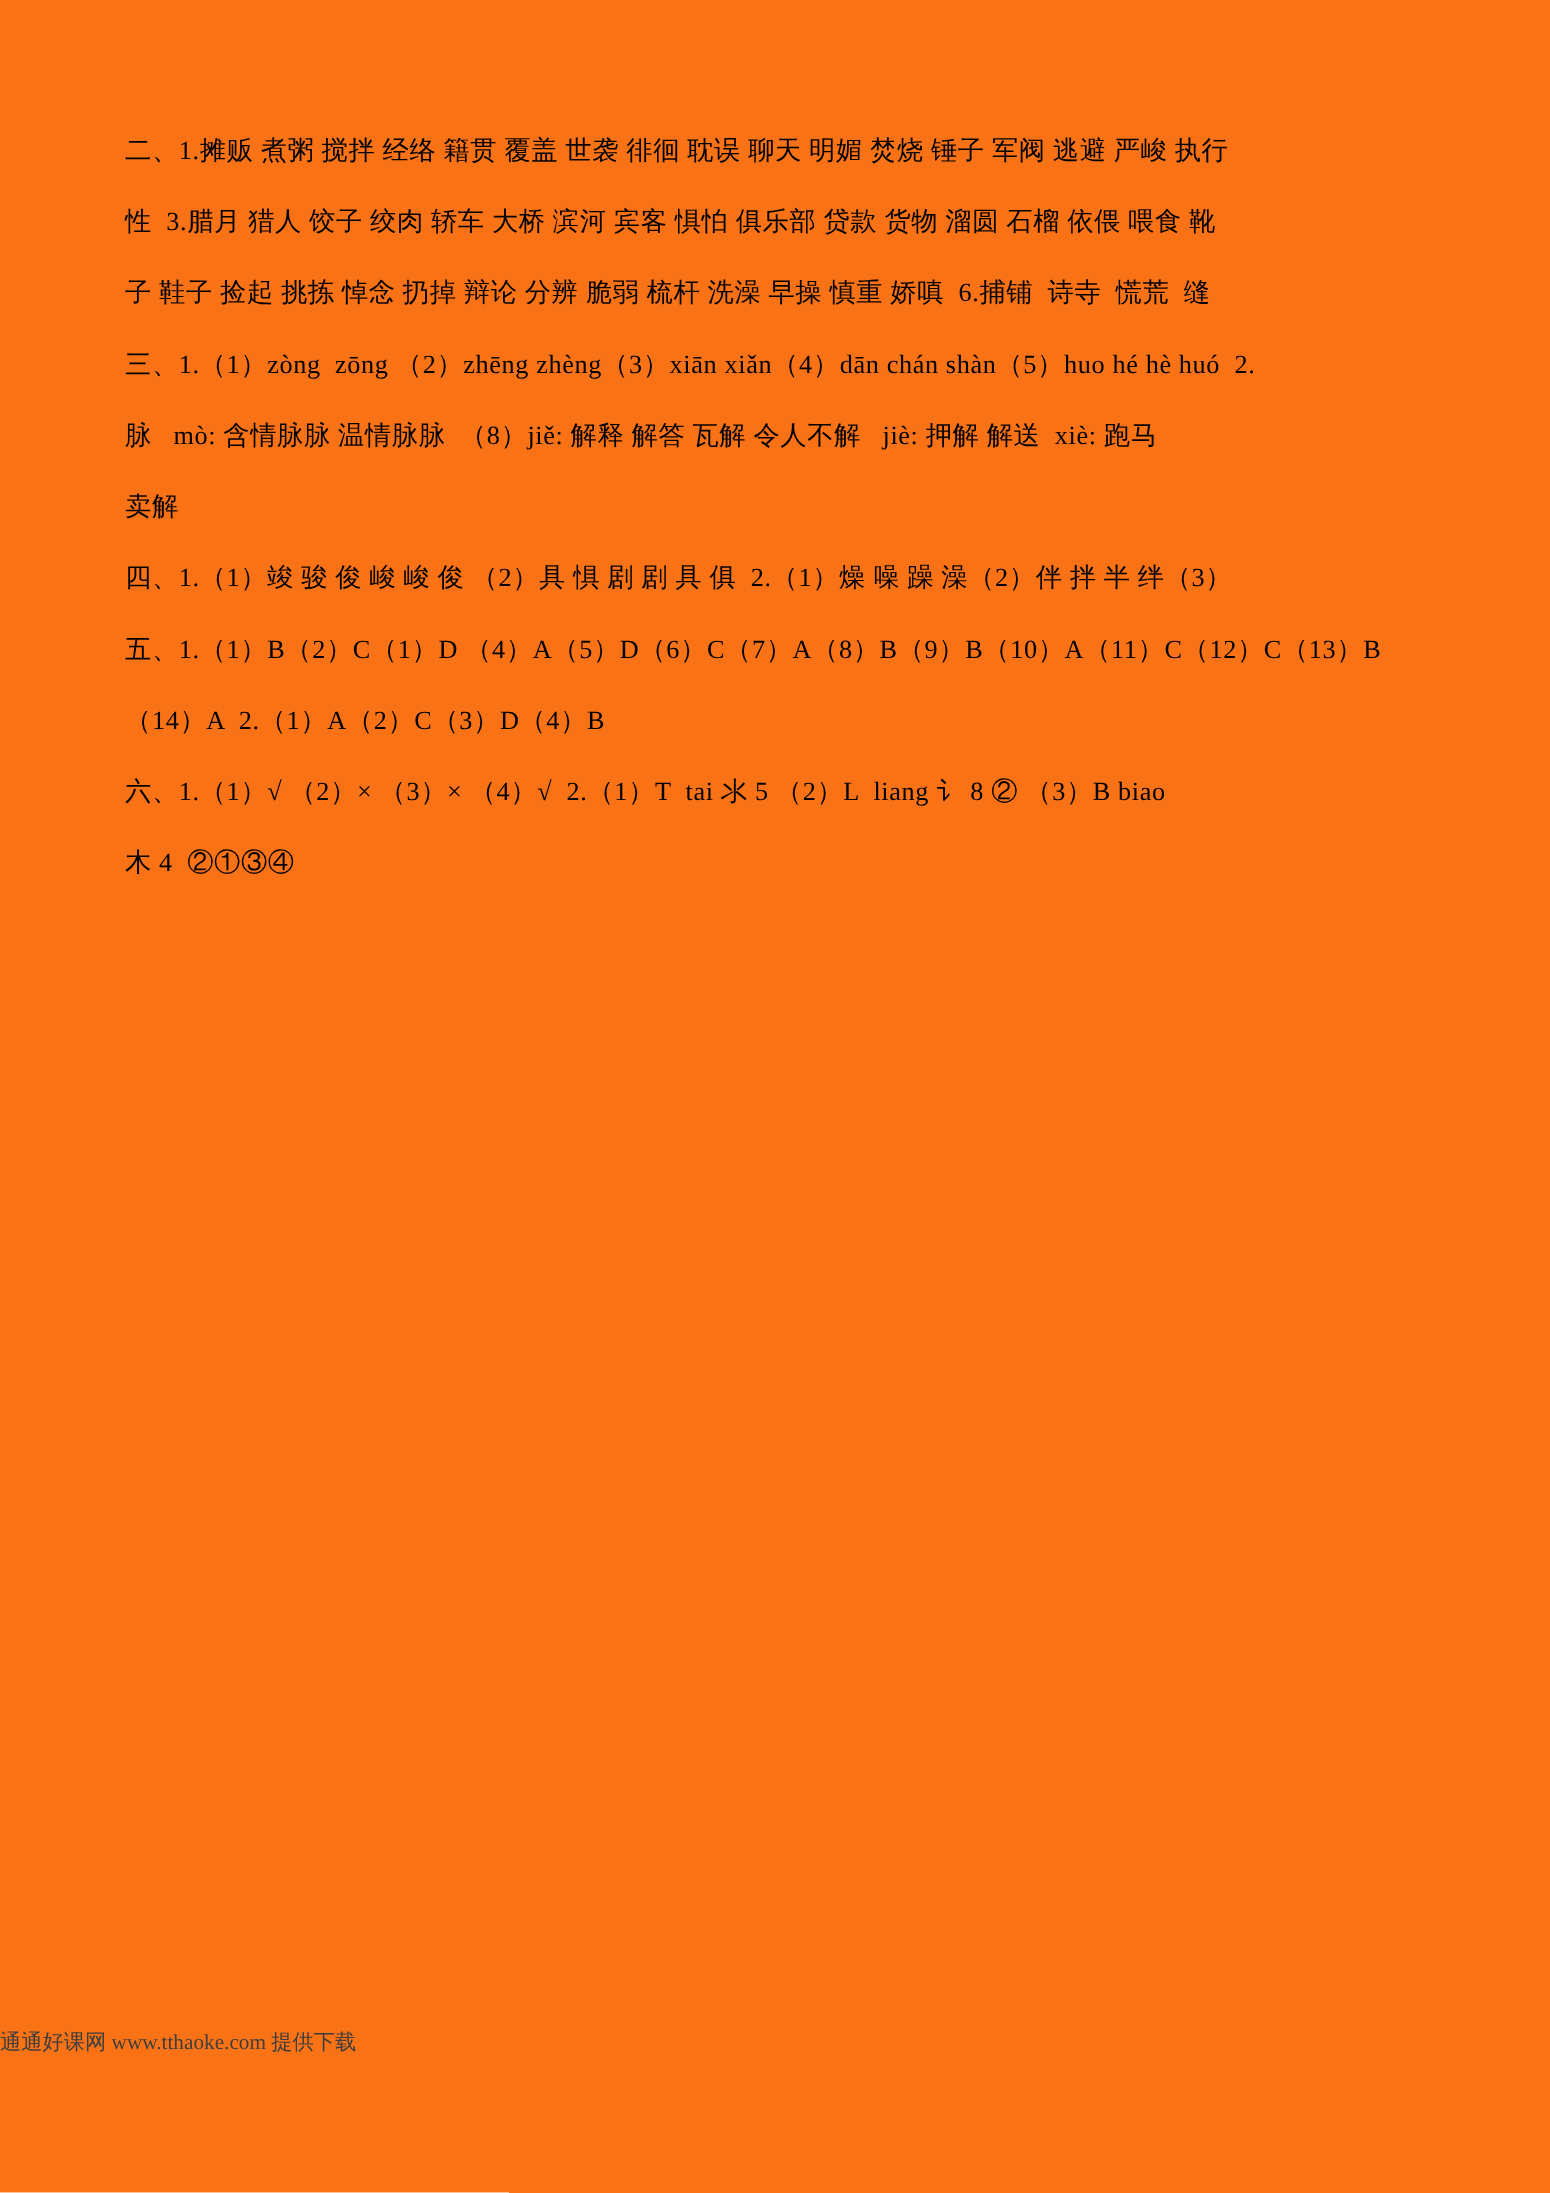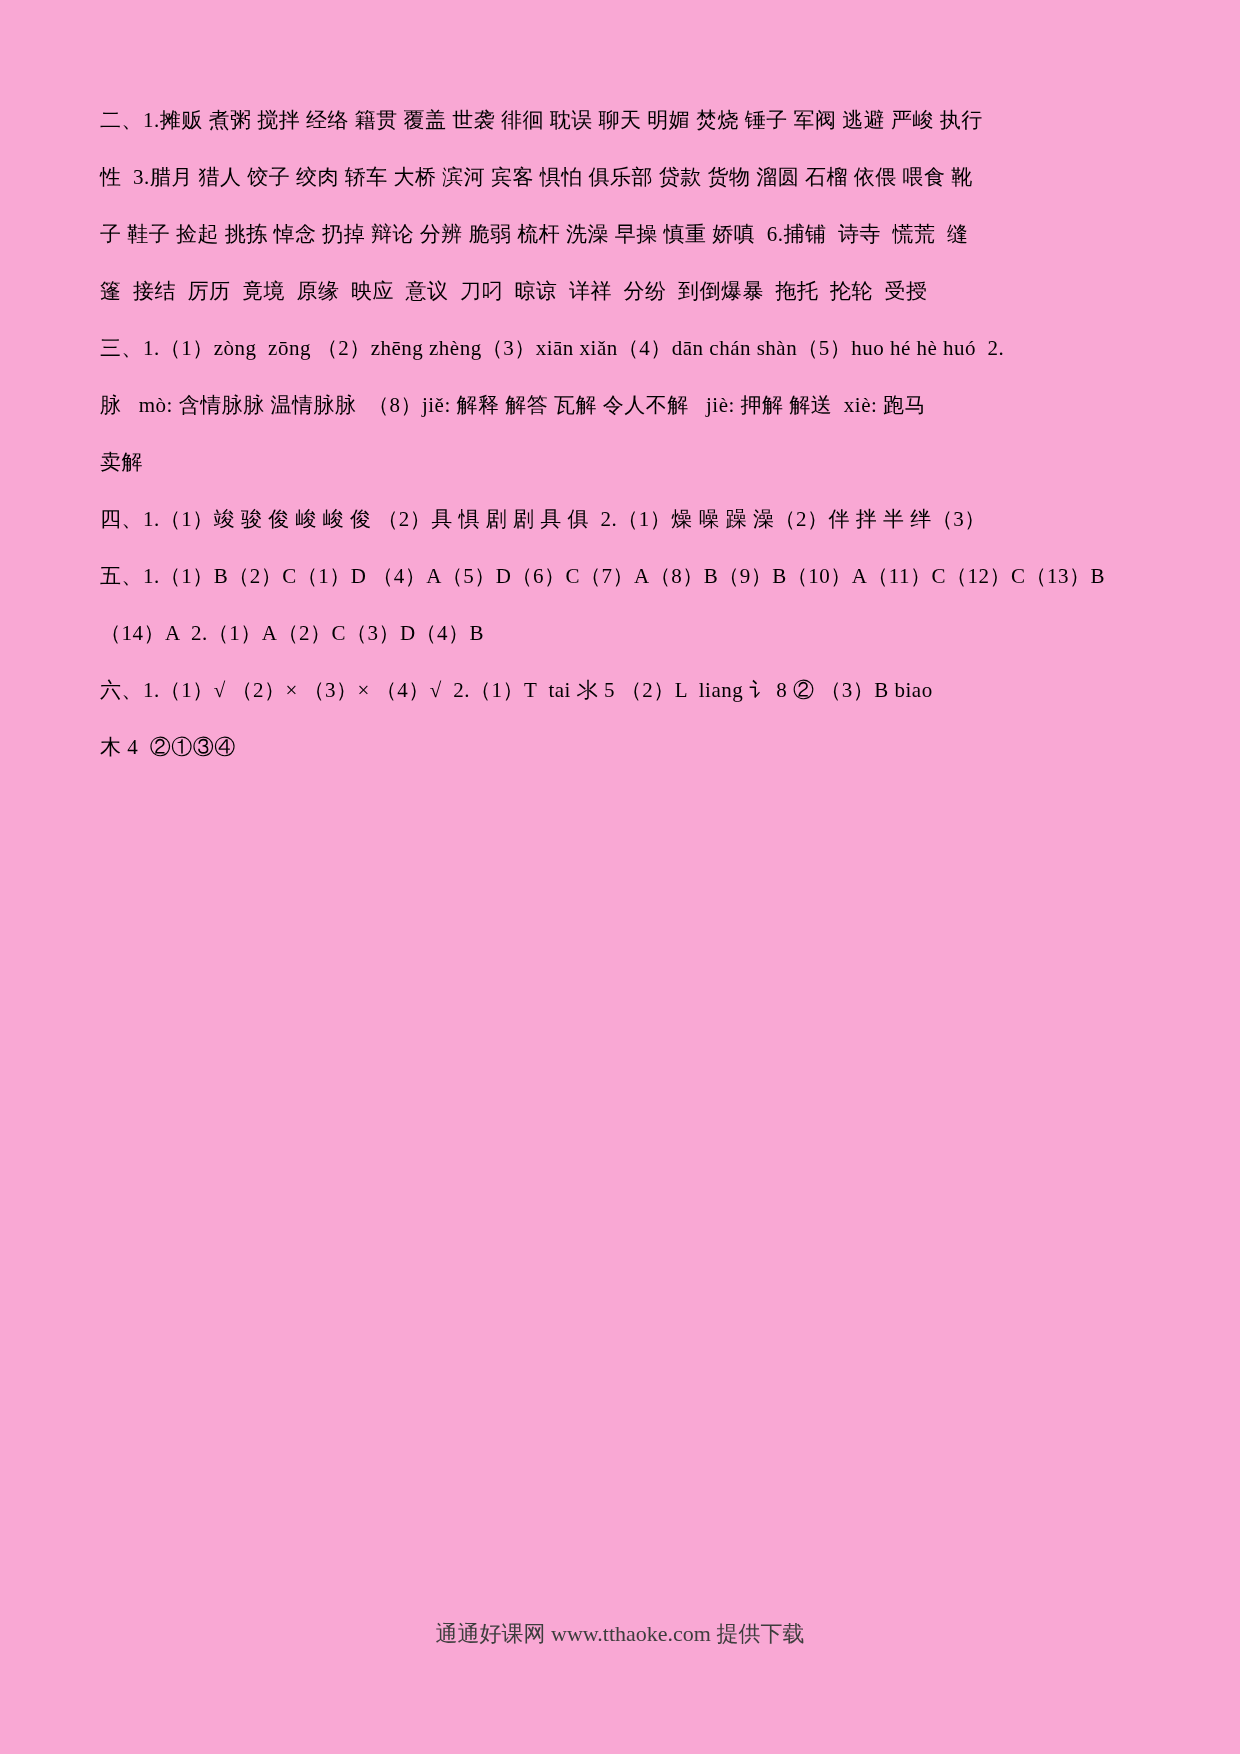--- a/index.html
+++ b/index.html
@@ -4,21 +4,21 @@
 <style>
   html, body {
     margin: 0;
     padding: 0;
     background: #ffffff;
   }
   .page {
     position: relative;
     width: 1240px;
     height: 1754px;
-    background: #f9a8d4;
+    background: #f97316;
     overflow: hidden;
     font-family: "Liberation Serif", serif;
   }
   .content {
     position: absolute;
     left: 100px;
     top: 92px;
     width: 1050px;
     color: #000000;
     font-size: 21px;
@@ -28,35 +28,34 @@
     white-space: pre-wrap;
     height: 57px;
     line-height: 57px;
     letter-spacing: 0.5px;
   }
   .footer {
     position: absolute;
     left: 0;
     top: 1622px;
     width: 100%;
-    text-align: center;
-    font-size: 22px;
+    text-align: left;
+    font-size: 17px;
     color: #3d3d3d;
     line-height: 24px;
   }
 </style>
 </head>
 <body>
 
 <div class="page">
   <div class="content">
     <div class="answer-line">二、1.摊贩 煮粥 搅拌 经络 籍贯 覆盖 世袭 徘徊 耽误 聊天 明媚 焚烧 锤子 军阀 逃避 严峻 执行</div>
     <div class="answer-line">性  3.腊月 猎人 饺子 绞肉 轿车 大桥 滨河 宾客 惧怕 俱乐部 贷款 货物 溜圆 石榴 依偎 喂食 靴</div>
     <div class="answer-line">子 鞋子 捡起 挑拣 悼念 扔掉 辩论 分辨 脆弱 梳杆 洗澡 早操 慎重 娇嗔  6.捕铺  诗寺  慌荒  缝</div>
-    <div class="answer-line">篷  接结  厉历  竟境  原缘  映应  意议  刀叼  晾谅  详祥  分纷  到倒爆暴  拖托  抡轮  受授</div>
     <div class="answer-line">三、1.（1）zòng  zōng （2）zhēng zhèng（3）xiān xiǎn（4）dān chán shàn（5）huo hé hè huó  2.</div>
     <div class="answer-line">脉   mò: 含情脉脉 温情脉脉  （8）jiě: 解释 解答 瓦解 令人不解   jiè: 押解 解送  xiè: 跑马</div>
     <div class="answer-line">卖解</div>
     <div class="answer-line">四、1.（1）竣 骏 俊 峻 峻 俊 （2）具 惧 剧 剧 具 俱  2.（1）燥 噪 躁 澡（2）伴 拌 半 绊（3）</div>
     <div class="answer-line">五、1.（1）B（2）C（1）D （4）A（5）D（6）C（7）A（8）B（9）B（10）A（11）C（12）C（13）B</div>
     <div class="answer-line">（14）A  2.（1）A（2）C（3）D（4）B</div>
     <div class="answer-line">六、1.（1）√ （2）× （3）× （4）√  2.（1）T  tai 氺 5 （2）L  liang 讠 8 ② （3）B biao</div>
     <div class="answer-line">木 4  ②①③④</div>
   </div>
 

